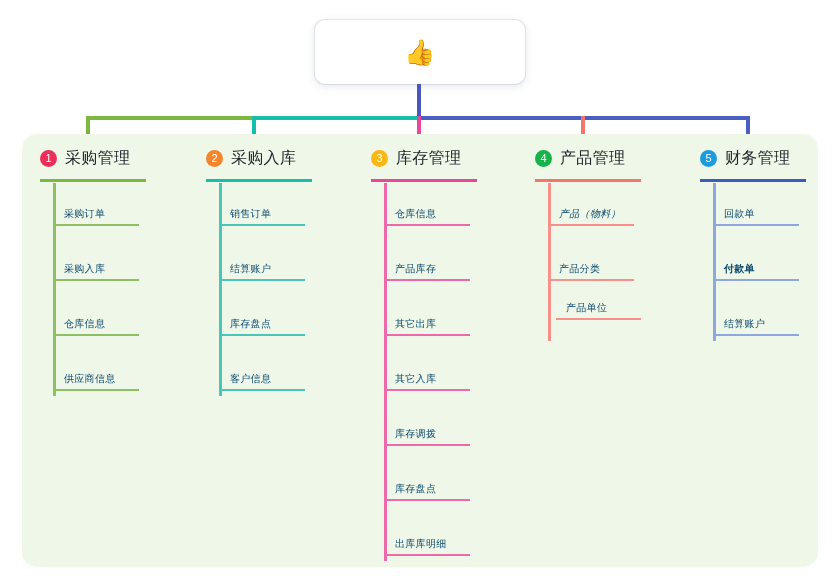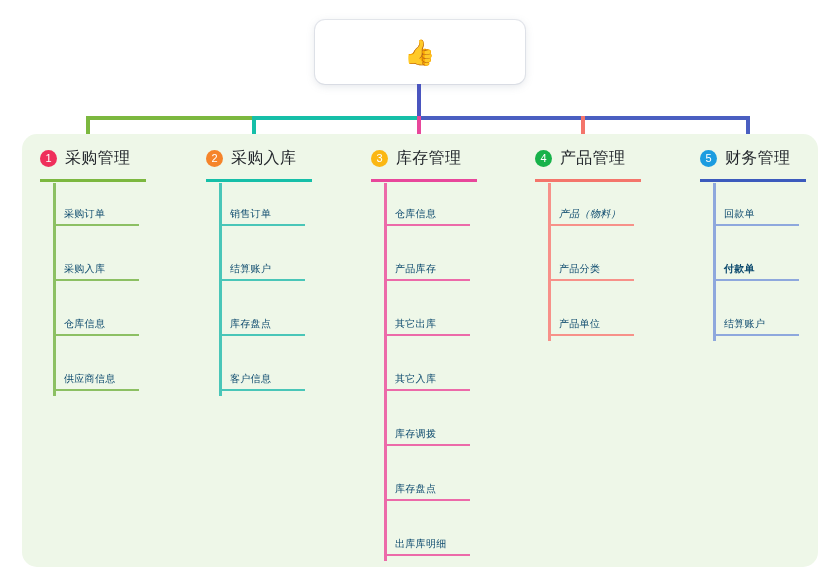--- a/index.html
+++ b/index.html
@@ -182,21 +182,21 @@
         <div class="col-rule" style="width: 106px; background: rgb(244, 117, 107);"></div>
         <div class="spine" style="left: 13px; height: 158px; background: rgb(247, 145, 137);"></div>
         <div class="leaf" style="top: 62px; width: 85px; height: 30px; font-style: italic;">
           <span class="leaf-label">产品（物料）</span>
           <div class="leaf-rule" style="width: 85px; background: rgb(247, 145, 137);"></div>
         </div>
         <div class="leaf" style="top: 117px; width: 85px; height: 30px;">
           <span class="leaf-label">产品分类</span>
           <div class="leaf-rule" style="width: 85px; background: rgb(247, 145, 137);"></div>
         </div>
-        <div class="leaf" style="top: 172px; width: 85px; height: 30px;">
+        <div class="leaf" style="top: 156px; width: 85px; height: 30px; margin-left: 7px;">
           <span class="leaf-label">产品单位</span>
           <div class="leaf-rule" style="width: 85px; background: rgb(247, 145, 137);"></div>
         </div>
       </div>
       <div class="col" style="left: 700px; top: 134px;">
         <div class="col-head">
           <span class="badge" style="background: rgb(27, 156, 224);">5</span>
           <span class="col-title">财务管理</span>
         </div>
         <div class="col-rule" style="width: 106px; background: rgb(60, 91, 189);"></div>

